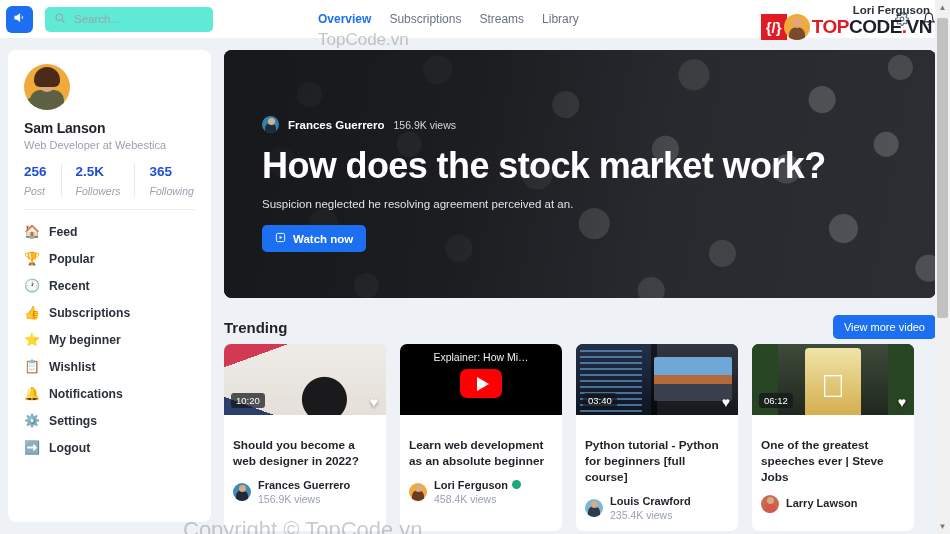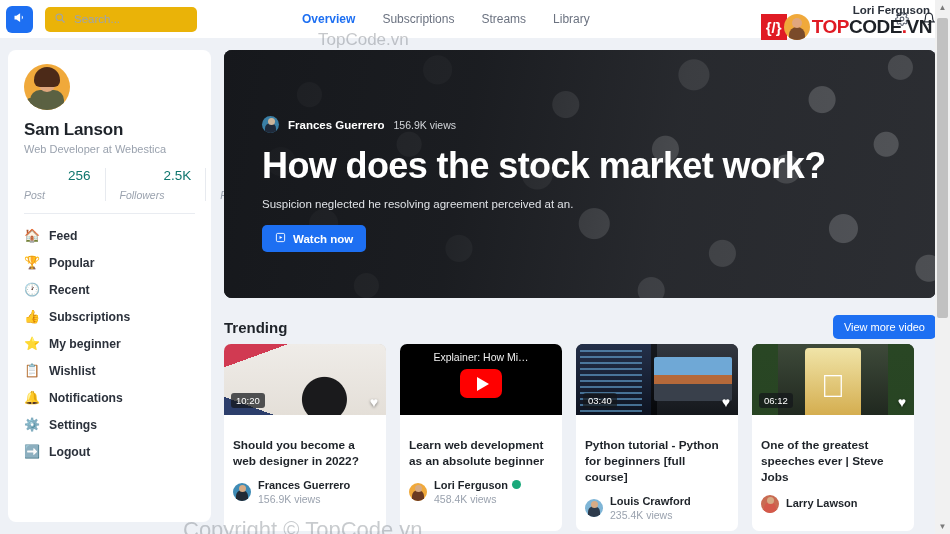--- a/index.html
+++ b/index.html
@@ -24,41 +24,41 @@
   }
   .logo-box {
     width: 27px; height: 27px;
     background: #1d6ff2;
     border-radius: 6px;
     display: flex; align-items: center; justify-content: center;
     flex: 0 0 auto;
     margin-right: 12px;
   }
   .search-wrap {
-    width: 152px;
+    width: 168px;
     height: 25px;
-    background: #eab308;
+    background: #5eead4;
     border-radius: 5px;
     display: flex;
     align-items: center;
     padding: 0 9px;
     gap: 8px;
   }
   .search-wrap input {
     border: 0; outline: 0; background: transparent;
     font-family: "Liberation Sans", sans-serif;
     font-size: 11.5px;
     color: #4b5563;
     width: 100%;
   }
   .search-wrap input::placeholder { color: #9ca3af; }
 
   .mainnav {
     display: flex;
-    gap: 27px;
+    gap: 18px;
     margin-left: 105px;
     align-items: center;
   }
   .mainnav a {
     font-size: 12px;
     color: #6b7280;
     text-decoration: none;
     font-weight: 400;
   }
   .mainnav a.active { color: #1d6ff2; font-weight: 700; }
@@ -93,27 +93,27 @@
     background: #f0a93b;
     overflow: hidden;
     position: relative;
     margin-bottom: 10px;
   }
   .av-hair { position:absolute; top:3px; left:10px; width:26px; height:20px; border-radius:13px 13px 6px 6px; background:#4c2a18; }
   .av-face { position:absolute; top:10px; left:14px; width:18px; height:18px; border-radius:50%; background:#e0a77e; }
   .av-body { position:absolute; bottom:0; left:6px; width:34px; height:20px; border-radius:10px 10px 0 0; background:#5b6142; }
   .av-arm  { position:absolute; bottom:3px; left:2px; width:16px; height:9px; border-radius:5px; background:#5b6142; }
 
-  .uname { font-size: 17px; font-weight: 700; color: #1e2329; letter-spacing:-.2px; }
+  .uname { font-size: 14px; font-weight: 700; color: #1e2329; letter-spacing:-.2px; }
   .urole { font-size: 11px; color: #9aa2ae; margin-top: 3px; }
 
   .stats { display: flex; margin-top: 13px; }
   .stat { padding-right: 14px; margin-right: 14px; border-right: 1px solid #e7eaef; }
   .stat:last-child { border-right: 0; }
-  .stat .num { font-size: 13.5px; font-weight: 400; color: #0f766e; margin-left: 44px; }
+  .stat .num { font-size: 13.5px; font-weight: 700; color: #1d4ed8; }
   .stat .lbl { font-size: 10.5px; color: #9aa2ae; margin-top: 6px; font-style: italic; }
 
   .hr { height: 1px; background: #e9ecf1; margin: 12px 0 8px; }
 
   .navlist { list-style: none; }
   .navlist li {
     display: flex; align-items: center; gap: 10px;
     padding: 6px 0; cursor: pointer;
   }
   .navlist .emoji { font-size: 13px; width: 15px; text-align: center; }

